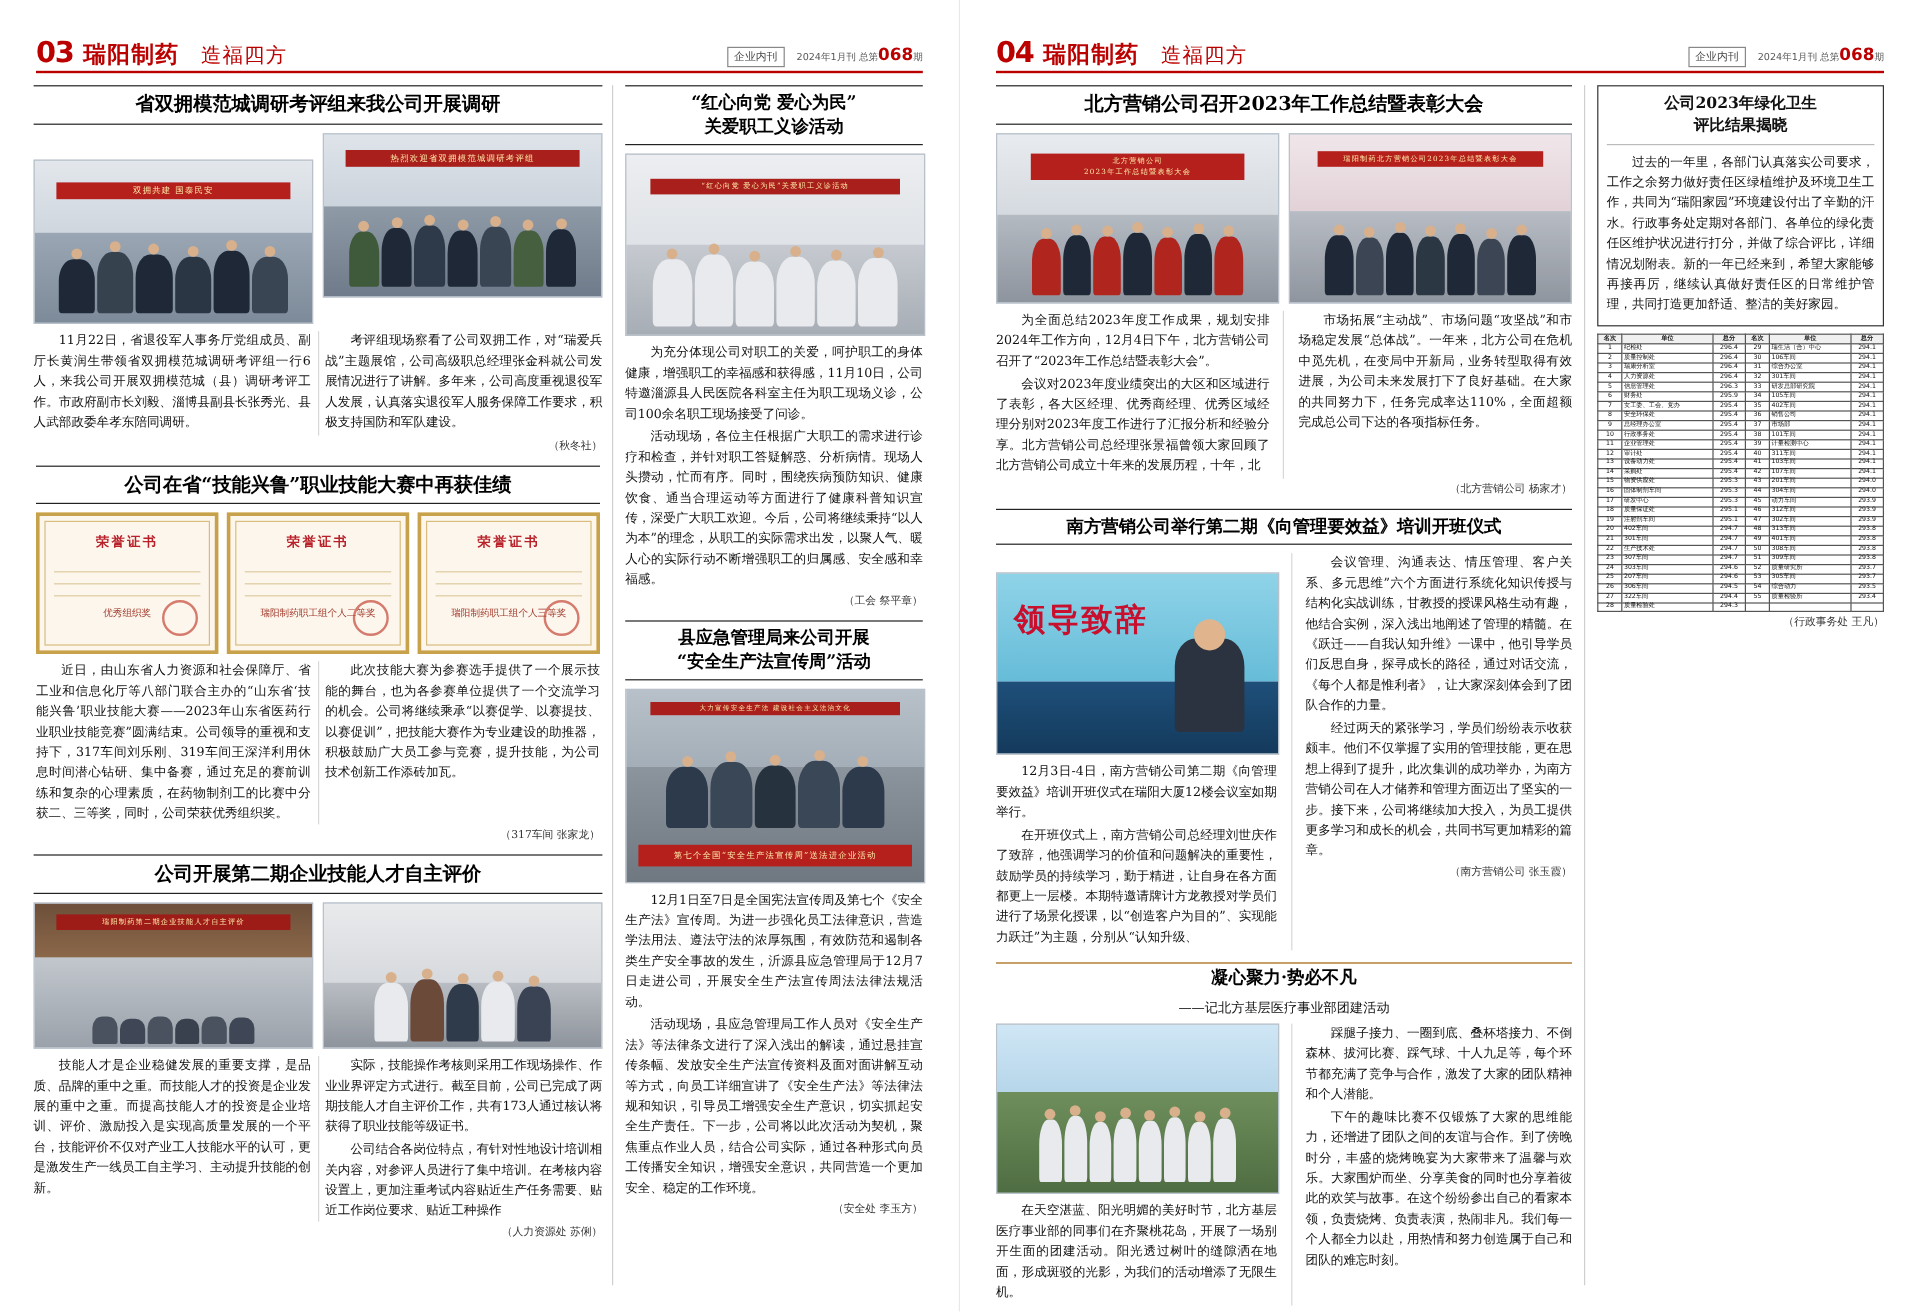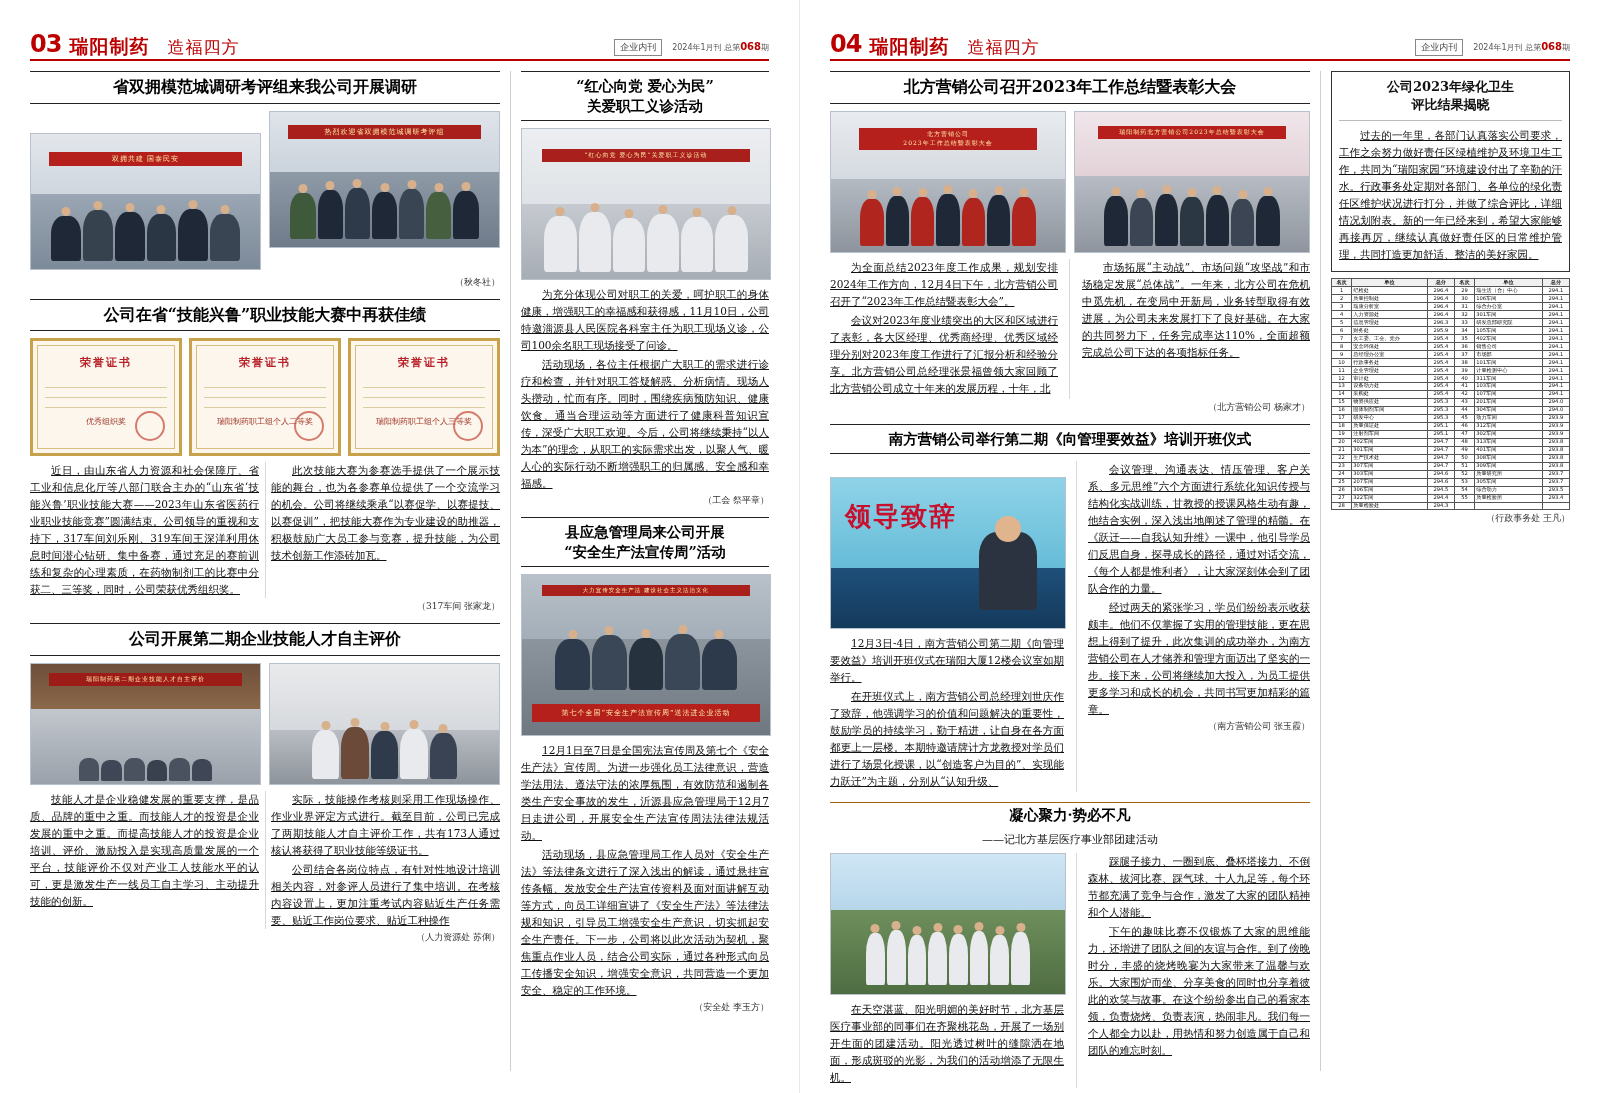--- a/index.html
+++ b/index.html
@@ -72,30 +72,30 @@
     font-size: 9px;
     color: #333;
   }
   .mast-right .label {
     border: 1px solid #888;
     padding: 1px 5px;
     font-size: 9px;
     color: #444;
   }
   .mast-right .issue { font-size: 8px; color: #555; }
-  .mast-right .issue b { color: #b00; font-size: 10px; }
+  .mast-right .issue b { color: #b00; font-size: 14px; }
 
   
   .cols {
     display: flex;
     gap: 10px;
     height: 1000px;
   }
   .col { display: flex; flex-direction: column; }
-  .c-wide { width: 470px; }
+  .c-wide { width: 470px; align-items: center; }
   .c-narrow { width: 250px; }
 
   .vrule { width: 1px; background: #cfcfcf; }
 
   
   .article { margin-bottom: 10px; }
   .headline {
     font-family: "DejaVu Serif", "Liberation Serif", serif;
     font-weight: bold;
     text-align: center;
@@ -116,21 +116,21 @@
     margin: -4px 0 6px 0;
   }
 
   .body-text {
     font-family: "DejaVu Serif", "Liberation Serif", serif;
     font-size: 10.5px;
     line-height: 1.62;
     text-align: justify;
     color: #111;
   }
-  .body-text p { margin: 0 0 2px 0; text-indent: 2em; text-decoration: underline; }
+  .body-text p { margin: 0 0 2px 0; text-indent: 2em; }
   .byline {
     font-size: 9px;
     text-align: right;
     color: #333;
     font-family: "DejaVu Serif", "Liberation Serif", serif;
     margin-top: 2px;
   }
   .two-col-text {
     column-count: 2;
     column-gap: 12px;
@@ -320,20 +320,24 @@
                       <div class="head"></div>
                     </div>
                   </div>
                 <div class="pwrap" style="height:59%;width:11%">
                     <div class="p k" style="height:100%;width:100%">
                       <div class="head"></div>
                     </div>
                   </div>
               </div>
             </div>
+          </div>
+          <div class="body-text two-col-text">
+            <p>11月22日，省退役军人事务厅党组成员、副厅长黄润生带领省双拥模范城调研考评组一行6人，来我公司开展双拥模范城（县）调研考评工作。市政府副市长刘毅、淄博县副县长张秀光、县人武部政委牟孝东陪同调研。</p>
+            <p>考评组现场察看了公司双拥工作，对“瑞爱兵战”主题展馆，公司高级职总经理张金科就公司发展情况进行了讲解。多年来，公司高度重视退役军人发展，认真落实退役军人服务保障工作要求，积极支持国防和军队建设。</p>
           </div>
           <div class="byline">（秋冬社）</div>
         </div>
 
         <div class="article">
           <div class="headline h-lg">公司在省“技能兴鲁”职业技能大赛中再获佳绩</div>
           <div class="cert-row">
             <div class="cert">
               <div class="inner"></div>
               <div class="ct">荣誉证书</div>

